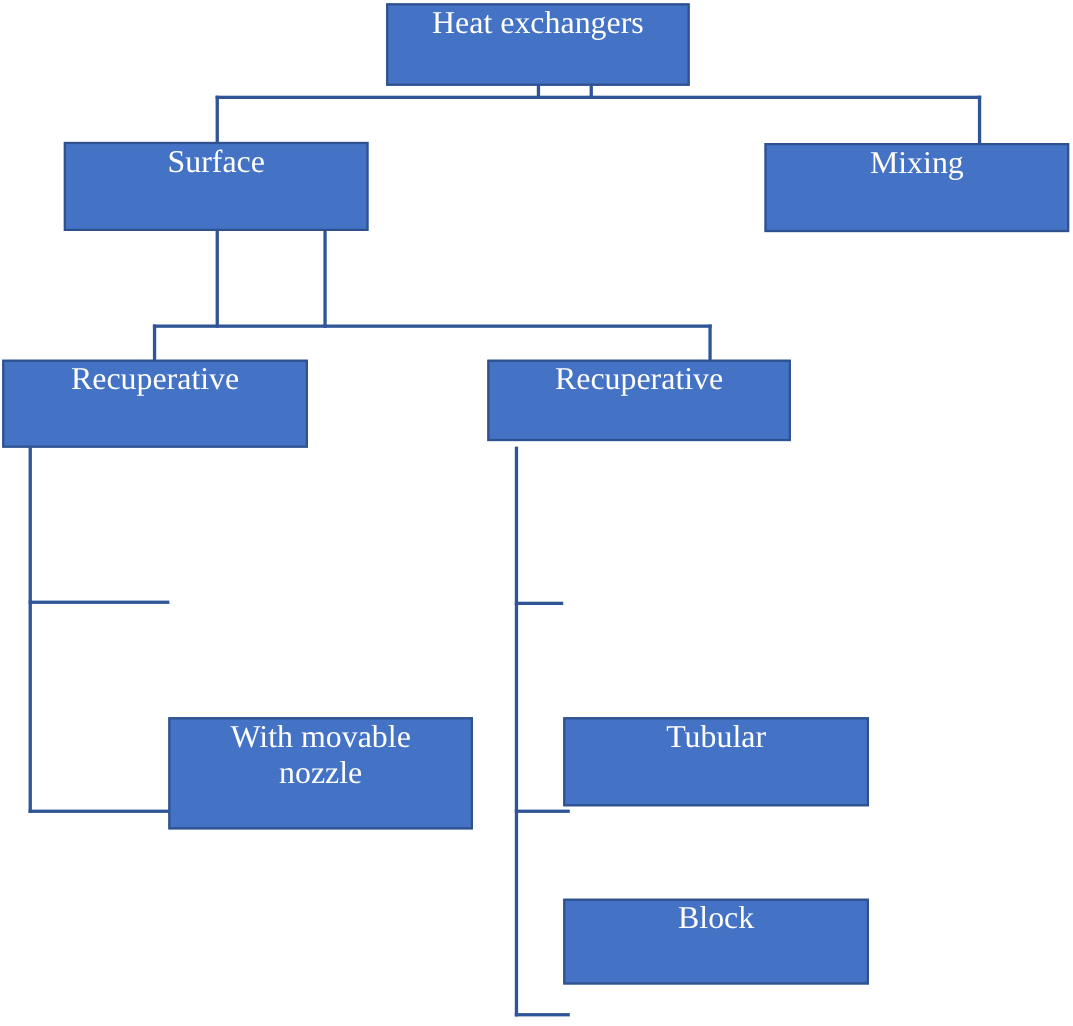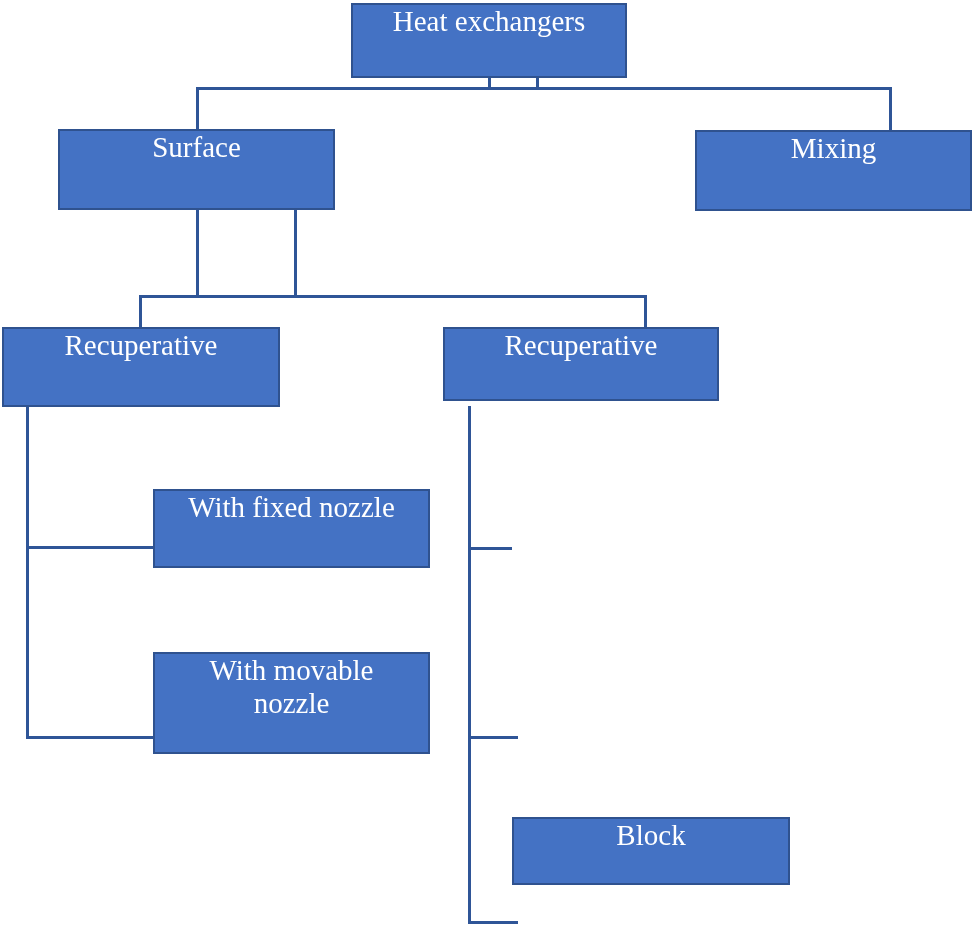--- a/index.html
+++ b/index.html
@@ -76,27 +76,27 @@
   </div>
 
   <div class="node" style="left:2px;top:327px;width:278px;height:80px">
     <span class="node-label">Recuperative</span>
   </div>
 
   <div class="node" style="left:443px;top:327px;width:276px;height:74px">
     <span class="node-label">Recuperative</span>
   </div>
 
-  <div class="node" style="left:153px;top:489px;width:277px;height:79px">
-    <span class="node-label">With fixed nozzle</span>
-  </div>
 
   <div class="node narrow" style="left:153px;top:652px;width:277px;height:102px">
     <span class="node-label">With movable nozzle</span>
   </div>
 
 
+  <div class="node" style="left:512px;top:652px;width:278px;height:81px">
+    <span class="node-label">Tubular</span>
+  </div>
 
-  <div class="node" style="left:512px;top:817px;width:278px;height:68px">
+  <div class="node" style="left:512px;top:817px;width:278px;height:78px">
     <span class="node-label">Block</span>
   </div>
 
 </div>
 
 </body></html>

